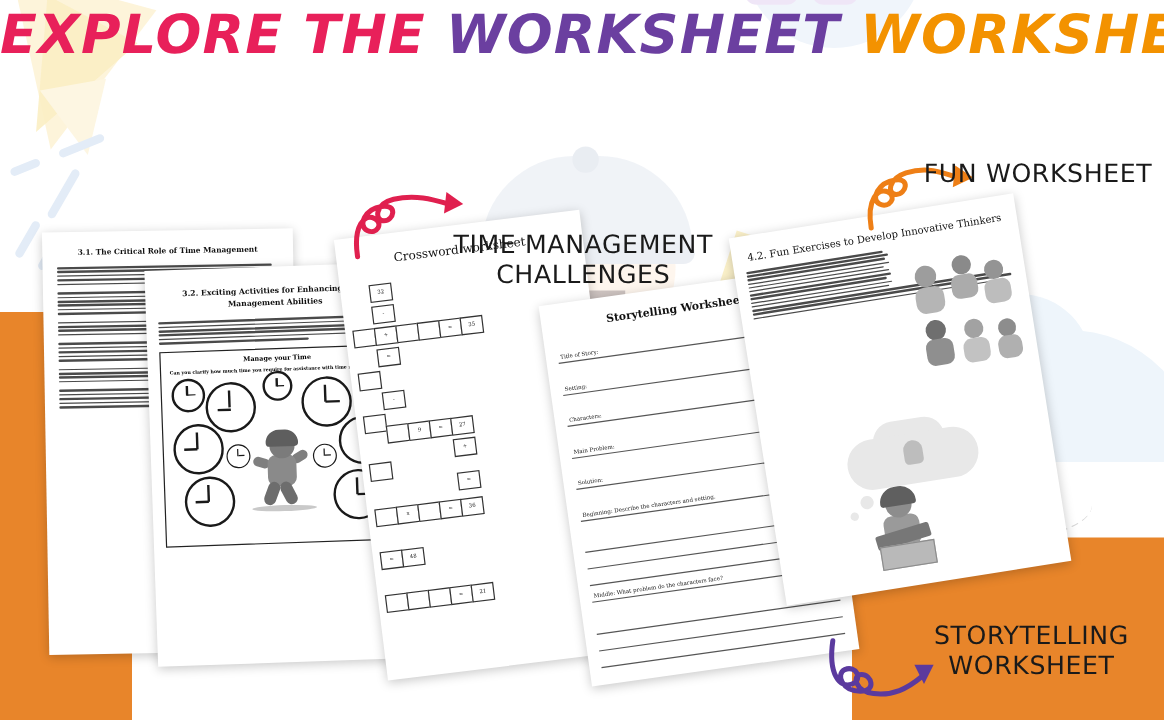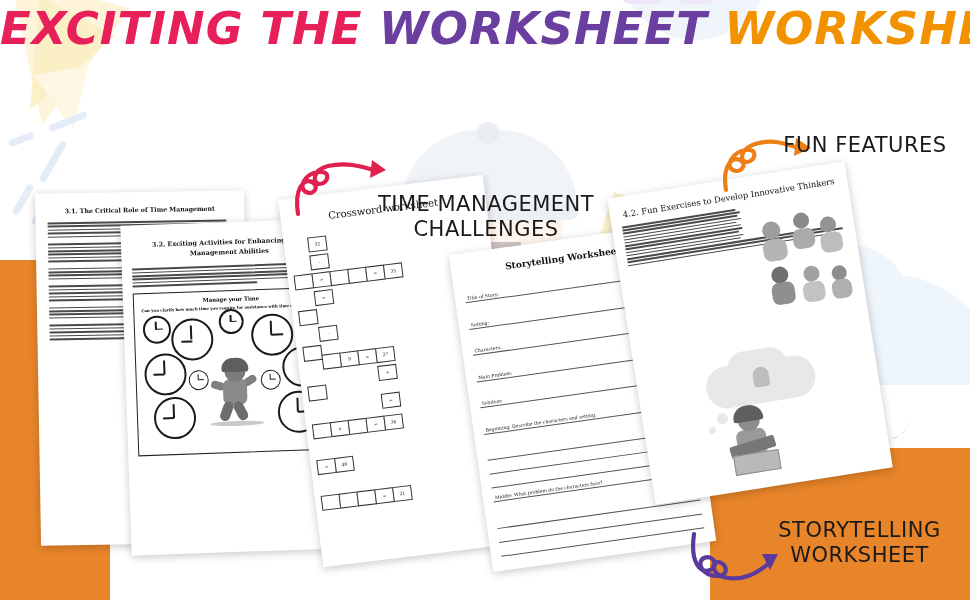--- a/index.html
+++ b/index.html
@@ -186,21 +186,21 @@
       <div class="capband"></div>
       <div class="btn"></div>
     <div class="arm"></div>
     <div class="body"></div>
   </div>
   <div class="sheetdeco sheet-w"></div>
   <div class="sheetdeco sheet-y"></div>
   <div class="sheetdeco sheet-b"></div>
 
   <div class="headline">
-    <span class="s1">EXCITING THE </span><span class="s2">WORKSHEET </span><span class="s3">WORKSHEET!</span>
+    <span class="s1">EXPLORE THE </span><span class="s2">WORKSHEET </span><span class="s3">WORKSHEET!</span>
   </div>
 
   <div class="doc" id="doc-page1">
     <div class="doc-title">3.1. The Critical Role of Time Management</div>
     <div class="para">
       <div class="ln" style="width:97%"></div>
         <div class="ln" style="width:99%"></div>
         <div class="ln" style="width:96%"></div>
         <div class="ln" style="width:99%"></div>
         <div class="ln" style="width:73%"></div>
@@ -456,16 +456,16 @@
     <path d="M80,10 L95,20 L78,28 Z" fill="#ee7f16"></path>
   </svg>
 
   <svg class="arrow" style="left:686px;top:530px;" width="105" height="62" viewBox="0 0 105 62">
     <path d="M8,4 C4,32 14,44 24,40 C34,36 27,24 18,28 C10,32 16,46 31,46
              C45,46 40,32 32,32 C24,32 26,46 42,48 C58,50 70,44 82,34" fill="none" stroke="#5b3a9e" stroke-width="4.2" stroke-linecap="round"></path>
     <path d="M76,24 L92,24 L84,40 Z" fill="#5b3a9e"></path>
   </svg>
 
   <div class="callout" id="label-time">TIME MANAGEMENT CHALLENGES</div>
-  <div class="callout" id="label-fun">FUN FEATURES</div>
+  <div class="callout" id="label-fun">FUN WORKSHEET</div>
   <div class="callout" id="label-story">STORYTELLING WORKSHEET</div>
 
 </div>
 
 </body></html>

